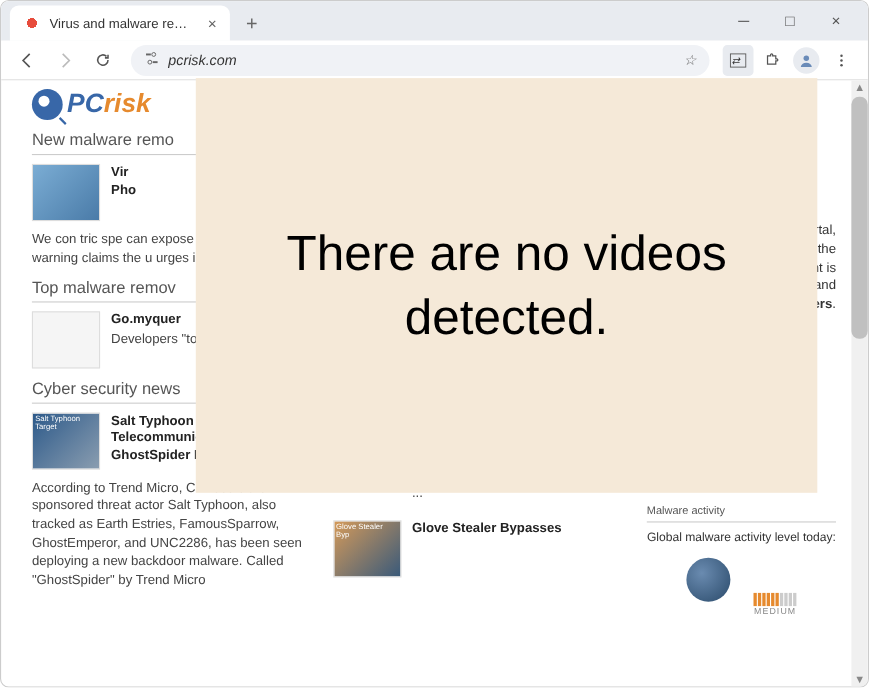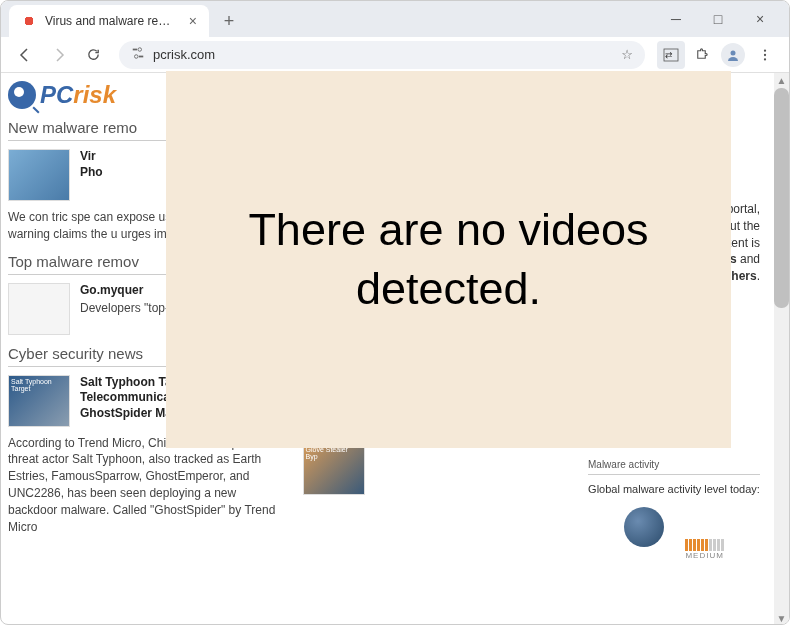--- a/index.html
+++ b/index.html
@@ -10,34 +10,34 @@
     
     .titlebar { height: 36px; background: #e8ebf0; display: flex; align-items: flex-end; padding: 4px 8px 0 8px; }
     .tab { background: #fff; border-radius: 8px 8px 0 0; padding: 6px 12px; display: flex; align-items: center; gap: 8px; font-size: 12px; max-width: 200px; height: 32px; }
     .favicon { width: 16px; height: 16px; background: radial-gradient(circle, #e74c3c 40%, #fff 40%); border-radius: 50%; flex-shrink: 0; }
     .tab-title { white-space: nowrap; overflow: hidden; text-overflow: ellipsis; color: #333; }
     .tab-close { color: #666; font-size: 14px; margin-left: 4px; cursor: pointer; }
     .new-tab { width: 28px; height: 28px; display: flex; align-items: center; justify-content: center; color: #666; font-size: 18px; cursor: pointer; margin-left: 6px; margin-bottom: 2px; }
     .window-controls { position: absolute; right: 8px; top: 0; display: flex; gap: 0; height: 36px; align-items: center; }
     .win-btn { width: 42px; height: 30px; display: flex; align-items: center; justify-content: center; color: #555; cursor: pointer; font-size: 14px; }
     
-    .toolbar { height: 36px; background: #fff; border-bottom: 1px solid #e0e0e0; display: flex; align-items: center; padding: 0 10px; gap: 6px; }
+    .toolbar { height: 36px; background: #fff; border-bottom: 1px solid #e0e0e0; display: flex; align-items: center; padding: 0 10px; gap: 6px; font-style: italic; }
     .nav-btn { width: 28px; height: 28px; display: flex; align-items: center; justify-content: center; color: #555; cursor: pointer; border-radius: 50%; }
     .nav-btn.disabled { color: #bbb; }
     .address-bar { flex: 1; height: 28px; background: #f0f2f6; border-radius: 14px; display: flex; align-items: center; padding: 0 12px; font-size: 13px; color: #333; gap: 8px; margin: 0 6px; }
     .site-icon { color: #666; font-size: 13px; }
     .url { flex: 1; }
     .star { color: #666; }
     .ext-group { display: flex; gap: 2px; align-items: center; }
     .ext-btn { width: 28px; height: 28px; display: flex; align-items: center; justify-content: center; color: #555; cursor: pointer; border-radius: 4px; }
     .ext-btn.active { background: #e8ebf0; }
     .profile-btn { width: 24px; height: 24px; border-radius: 50%; background: #e8ebf0; display: flex; align-items: center; justify-content: center; color: #5a7cc4; font-size: 13px; cursor: pointer; }
     
     .page-content { height: calc(625px - 72px); overflow: hidden; position: relative; display: flex; }
-    .main-col { flex: 1; padding: 8px 7px; overflow: hidden; }
+    .main-col { flex: 1; padding: 8px 28px; overflow: hidden; }
     .side-col { width: 186px; padding: 8px 14px 8px 0; font-size: 12px; color: #333; }
     .scrollbar-track { width: 15px; background: #f0f0f0; position: relative; }
     .scrollbar-thumb { position: absolute; top: 0; width: 15px; height: 220px; background: #c0c0c0; border-radius: 7px; }
     .scrollbar-arrow { position: absolute; width: 15px; height: 15px; display: flex; align-items: center; justify-content: center; color: #888; font-size: 10px; }
     
     .logo { display: flex; align-items: center; gap: 4px; margin-bottom: 10px; }
     .logo-icon { width: 28px; height: 28px; background: #3867a8; border-radius: 50%; position: relative; }
     .logo-icon::after { content: ''; position: absolute; width: 10px; height: 10px; background: #fff; border-radius: 50%; top: 6px; left: 6px; }
     .logo-icon::before { content: ''; position: absolute; width: 8px; height: 2px; background: #3867a8; bottom: -2px; right: -4px; transform: rotate(45deg); }
     .logo-text { font-size: 24px; font-weight: bold; font-style: italic; color: #3867a8; }
@@ -63,21 +63,21 @@
     
     .activity { text-align: center; margin-top: 8px; }
     .globe { width: 40px; height: 40px; background: radial-gradient(circle at 35% 35%, #6a8bb0, #2a4a6a); border-radius: 50%; margin: 6px auto; display: inline-block; position: relative; }
     .activity-bar { display: inline-block; vertical-align: middle; margin-left: 18px; }
     .bars { display: flex; gap: 1px; }
     .bars span { width: 3px; height: 12px; background: #e68a2e; display: block; }
     .bars span.off { background: #ccc; }
     .medium-label { font-size: 8px; color: #888; letter-spacing: 1px; }
     
     
-    .overlay { position: absolute; left: 165px; top: 70px; width: 565px; height: 377px; background: #f5e9d8; display: flex; align-items: center; justify-content: center; z-index: 100; }
+    .overlay { position: absolute; left: 177px; top: 70px; width: 565px; height: 377px; background: #f5e9d8; display: flex; align-items: center; justify-content: center; z-index: 100; }
     .overlay-text { font-size: 45px; color: #000; text-align: center; line-height: 1.3; font-family: Arial, sans-serif; padding: 0 30px; }
   </style>
 </head>
 <body>
 
 <div class="browser-window">
 
   <div class="titlebar">
     <div class="tab">
       <div class="favicon"></div>
@@ -187,20 +187,23 @@
         <div class="col2">
           <div class="article">
             <div class="thumb ai" style="font-size:7px; color:#fff; padding:2px; overflow:hidden;"><span>Fake AI Video Ger</span></div>
             <div class="article-body">
               <div class="article-title">Fake AI Video Generator Distributes Info Stealing Malware</div>
               <div class="article-text">Cybersecurity researcher g0njxa ...</div>
             </div>
           </div>
           <div class="article" style="margin-top:16px;">
             <div class="thumb gs" style="font-size:7px; color:#fff; padding:2px; overflow:hidden;"><span>Glove Stealer Byp</span></div>
+            <div class="article-body">
+              <div class="article-title">Glove Stealer Bypasses</div>
+            </div>
           </div>
         </div>
       </div>
     </div>
 
     <div class="side-col">
       <div style="height:120px;"></div>
       <p>ity portal,<br>s about the<br>ur content is<br><b>xperts</b> and<br><b>researchers</b>.</p>
       <div style="height:50px;"></div>
       <a class="side-link">Detected On P Scam</a>

